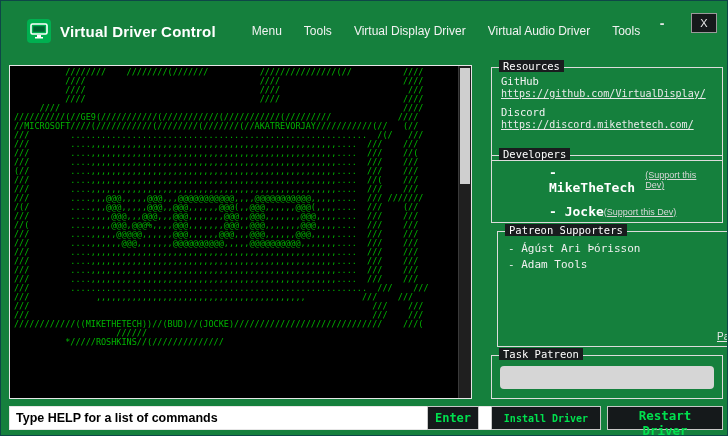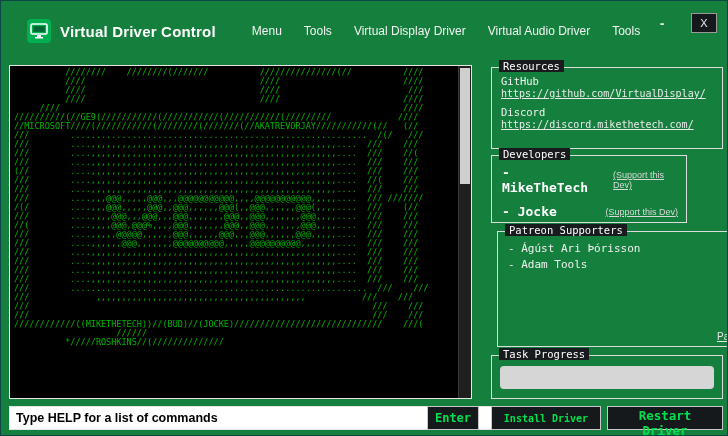--- a/index.html
+++ b/index.html
@@ -25,28 +25,28 @@
     border:1px solid #e6e6e6;box-sizing:border-box;overflow:hidden;}
   .console pre{position:absolute;left:4px;top:2px;margin:0;color:#00b400;
     font-family:"DejaVu Sans Mono",monospace;font-size:8.5px;line-height:9px;}
   .scrollbar{position:absolute;right:0;top:0;width:13px;height:100%;background:#1f1f1f;
     border-left:1px solid #3a3a3a;box-sizing:border-box;}
   .scrollbar .thumb{position:absolute;left:1px;top:2px;width:10px;height:116px;background:#cfcfcf;}
   
   .group{position:absolute;border:1px solid #dcdcdc;box-sizing:border-box;}
   .group .legend{position:absolute;top:-8px;left:7px;background:#191c1e;padding:0 4px;
     font-family:"DejaVu Sans Mono",monospace;font-size:10.5px;color:#ffffff;}
-  .g-resources{left:490px;top:66px;width:232px;height:82px;}
-  .g-developers{left:490px;top:154px;width:196px;height:68px;}
+  .g-resources{left:490px;top:66px;width:232px;height:94px;}
+  .g-developers{left:490px;top:154px;width:232px;height:68px;padding-left:47px;}
   .g-patreon{left:490px;top:230px;width:264px;height:116px;margin-left:6px;}
   .g-task{left:490px;top:354px;width:232px;height:44px;}
   .res-label{font-family:"DejaVu Sans Mono",monospace;font-size:10.5px;color:#f2f2f2;margin:7px 0 1px 9px;}
   .res-link{display:block;margin:0 4px 2px 9px;font-family:"DejaVu Sans Mono",monospace;font-size:10px;
     color:#eaeaea;text-decoration:underline;cursor:pointer;}
-  .dev-row{display:flex;justify-content:space-between;align-items:center;margin:9px 8px 0 10px;gap:20px;}
+  .dev-row{display:flex;align-items:center;margin:9px 8px 0 10px;}
   .dev-name{font-family:"DejaVu Sans Mono",monospace;font-weight:bold;font-size:13px;color:#ffffff;}
   .dev-support{font-family:"Liberation Sans",sans-serif;font-size:9px;color:#d8d8d8;
     text-decoration:underline;cursor:pointer;}
   .sup-item{font-family:"DejaVu Sans Mono",monospace;font-size:11px;color:#f0f0f0;margin:3px 0 0 10px;}
   .sup-item:first-of-type{margin-top:10px;}
   .patreon-link{position:absolute;right:8px;bottom:4px;font-family:"Liberation Sans",sans-serif;
     font-size:10px;color:#e6e6e6;text-decoration:underline;cursor:pointer;text-align:right;}
   .progress-track{position:absolute;left:8px;right:8px;top:10px;height:23px;background:#d6d6d6;
     border-radius:4px;overflow:hidden;}
   .progress-fill{height:100%;width:0%;background:#06b025;}
@@ -150,21 +150,21 @@
   </div>
 
   <div class="group g-patreon">
     <span class="legend">Patreon Supporters</span>
     <div class="sup-item">- Ágúst Ari Þórisson</div>
     <div class="sup-item">- Adam Tools</div>
     <a class="patreon-link">Patreon</a>
   </div>
 
   <div class="group g-task">
-    <span class="legend">Task Progress</span>
+    <span class="legend">Task Patreon</span>
     <div class="progress-track">
       <div class="progress-fill" style="width: 0%;"></div>
     </div>
   </div>
 
   <input class="cmd-input" type="text" value="Type HELP for a list of commands" style="">
   <button class="green-btn btn-enter">Enter</button>
   <button class="green-btn btn-install">Install Driver</button>
   <button class="green-btn btn-restart">Restart Driver</button>
 

